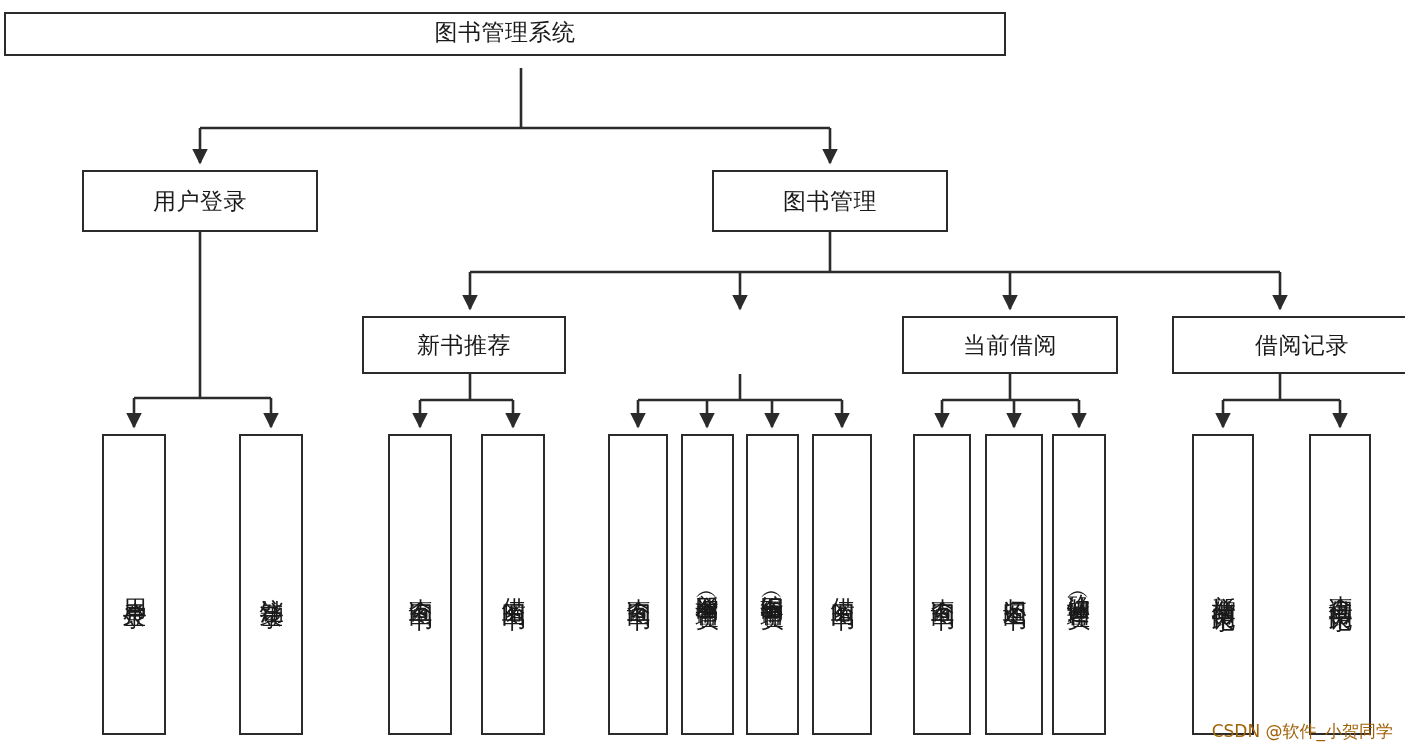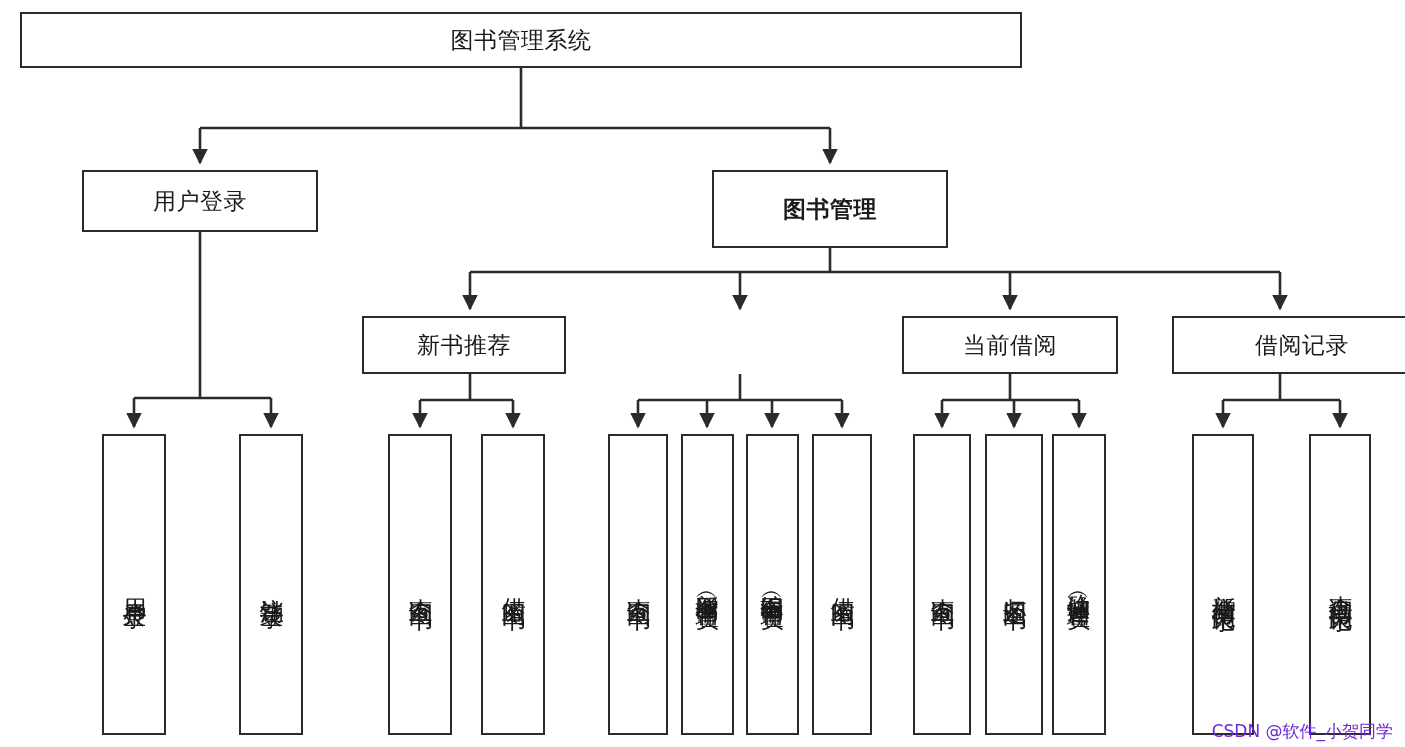--- a/index.html
+++ b/index.html
@@ -61,21 +61,21 @@
   }
   .node.vert.tall .label {
     font-size: 23px;
     letter-spacing: 2px;
   }
   #watermark {
     position: absolute;
     right: 12px;
     bottom: 4px;
     font-size: 17px;
-    color: #6d28d9;
+    color: #a16207;
     white-space: nowrap;
     font-family: "DejaVu Sans", "Liberation Sans", sans-serif;
   }
 </style>
 </head>
 <body>
 
 <div id="canvas">
 
   <svg id="edges" viewBox="0 0 1405 747" xmlns="http://www.w3.org/2000/svg">
@@ -121,28 +121,28 @@
       <path d="M 1014 400 L 1014 427" marker-end="url(#arrow)"></path>
       <path d="M 1079 400 L 1079 427" marker-end="url(#arrow)"></path>
 
       <path d="M 1280 374 L 1280 400"></path>
       <path d="M 1223 400 L 1340 400"></path>
       <path d="M 1223 400 L 1223 427" marker-end="url(#arrow)"></path>
       <path d="M 1340 400 L 1340 427" marker-end="url(#arrow)"></path>
     </g>
   </svg>
 
-  <div class="node horiz" style="left: 20px; top: 12px; width: 1002px; height: 56px;">
+  <div class="node horiz" style="left: 4px; top: 12px; width: 1002px; height: 44px; font-family: Liberation Mono, monospace;">
     <span class="label">图书管理系统</span>
   </div>
 
   <div class="node horiz" style="left: 82px; top: 170px; width: 236px; height: 62px;">
     <span class="label">用户登录</span>
   </div>
-  <div class="node horiz" style="left: 712px; top: 170px; width: 236px; height: 78px; font-weight: bold;">
+  <div class="node horiz" style="left: 712px; top: 170px; width: 236px; height: 62px;">
     <span class="label">图书管理</span>
   </div>
 
   <div class="node horiz" style="left: 362px; top: 316px; width: 204px; height: 58px;">
     <span class="label">新书推荐</span>
   </div>
   <div class="node horiz" style="left: 902px; top: 316px; width: 216px; height: 58px;">
     <span class="label">当前借阅</span>
   </div>
   <div class="node horiz" style="left: 1172px; top: 316px; width: 260px; height: 58px;">

